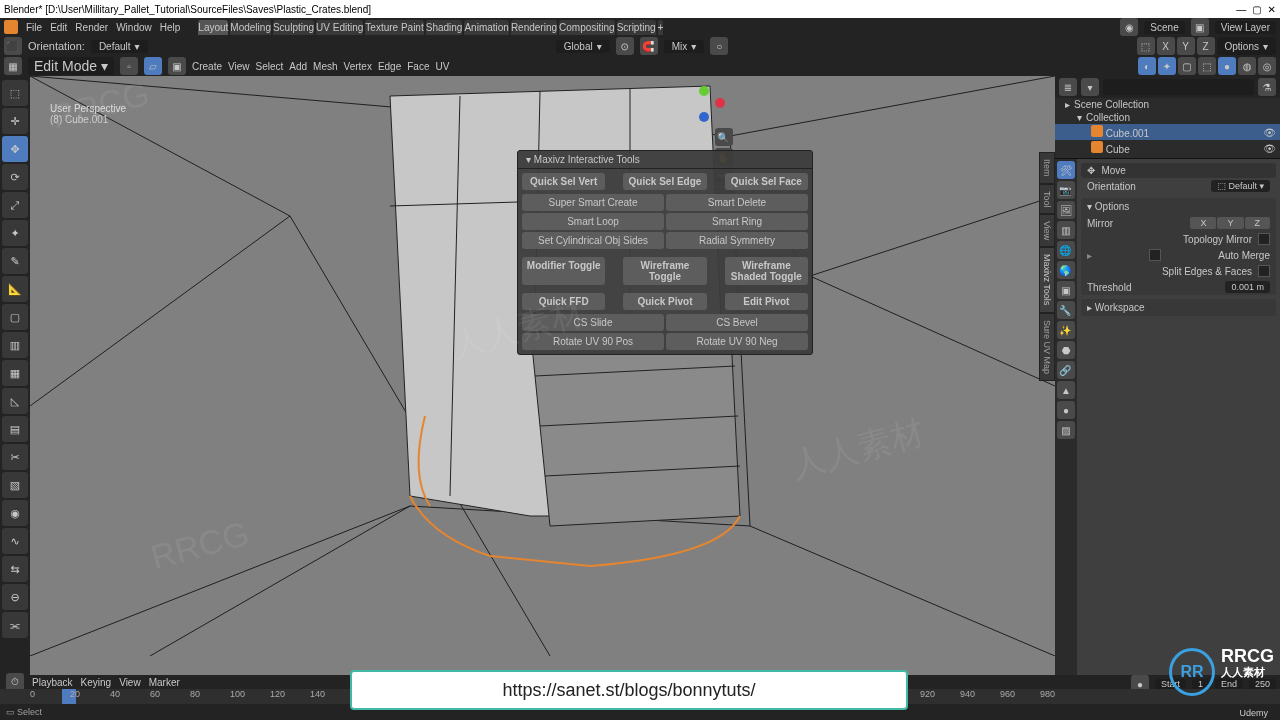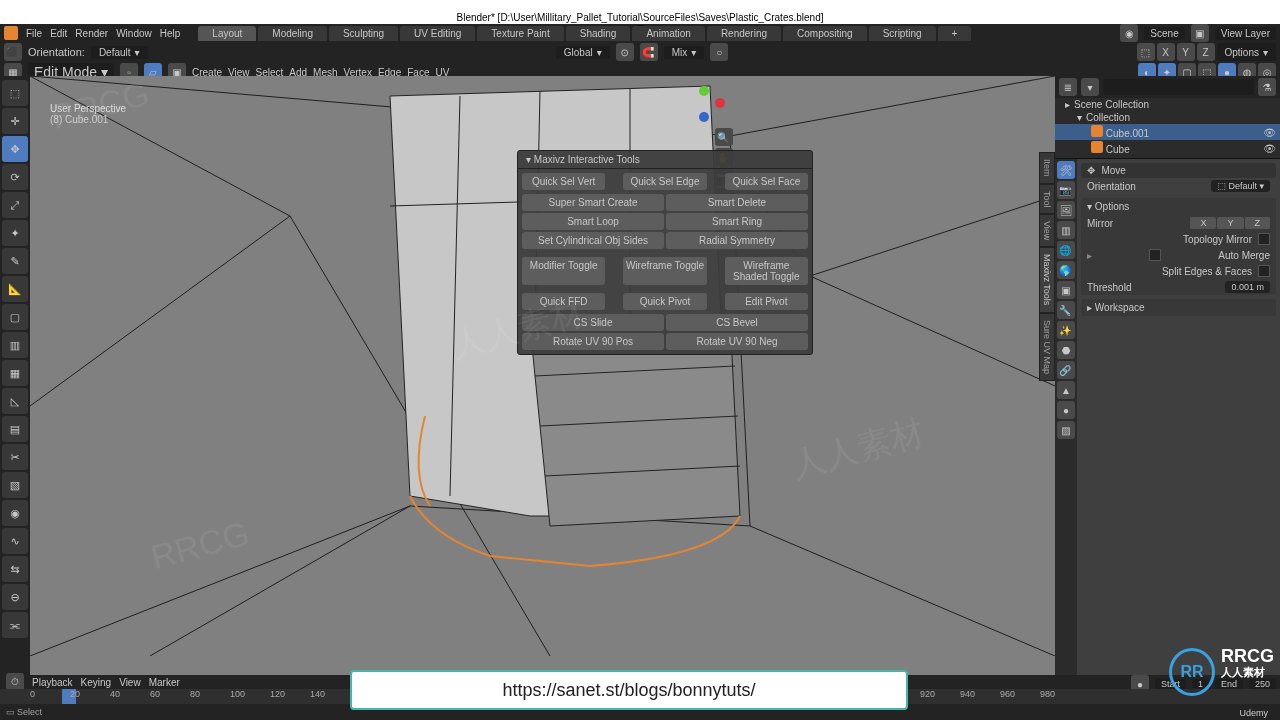--- a/index.html
+++ b/index.html
@@ -14,28 +14,28 @@
     --sel:#3b5e8c;
     --orange:#e5852f;
     --border:#1a1a1a;
     --btn-bg:#555;
     --btn-bg2:#5d5d5d;
     --row:#3c3c3c;
   }
   *{box-sizing:border-box;font-family:"Segoe UI",Arial,sans-serif;}
   body{margin:0;width:1280px;height:720px;background:#7f7f7f;overflow:hidden;font-size:11px;color:var(--fg);}
   
-  .titlebar{height:18px;background:#fff;color:#000;display:flex;align-items:center;padding:12px 4px;font-size:10px;justify-content:space-between;flex-direction:column;}
+  .titlebar{height:18px;background:#fff;color:#000;display:flex;align-items:center;padding:0 4px;font-size:10px;justify-content:space-between;}
   .titlebar .winbtns{display:flex;gap:6px;font-size:10px;}
   
   .menubar{height:18px;background:var(--bg-darkest);display:flex;align-items:center;padding:0 4px;gap:8px;}
   .menubar .logo{width:14px;height:14px;background:var(--orange);border-radius:2px;}
   .menubar .menu-item{color:var(--fg);cursor:default;font-size:10px;}
   .menubar .tabs{display:flex;margin-left:10px;gap:2px;}
-  .menubar .wstab{padding:2px 14px;background:var(--bg-dark);border-radius:3px 3px 0 0;font-size:10px;}
+  .menubar .wstab{padding:2px 0;background:var(--bg-dark);border-radius:3px 3px 0 0;font-size:10px;}
   .menubar .wstab.active{background:#555;}
   .menubar .right{margin-left:auto;display:flex;align-items:center;gap:6px;font-size:10px;}
   .menubar .field{background:#1d1d1d;padding:1px 6px;border-radius:3px;}
   
   .vp-header{height:20px;background:var(--bg-darkest);display:flex;align-items:center;padding:0 4px;gap:6px;}
   .vp-header .dd{background:#1d1d1d;border-radius:3px;padding:1px 8px;font-size:10px;display:flex;align-items:center;gap:4px;}
   .vp-header .right{margin-left:auto;display:flex;gap:2px;}
   .icon-btn{width:18px;height:18px;background:var(--bg-lighter);border-radius:3px;display:flex;align-items:center;justify-content:center;font-size:10px;}
   .icon-btn.active{background:var(--accent);}
   
@@ -56,21 +56,21 @@
   .gizmo .g{background:#6c3; left:10px;top:0;}
   .gizmo .b{background:#36c; left:10px;bottom:0;}
   .nav-icons{position:absolute;right:322px;top:52px;display:flex;flex-direction:column;gap:2px;}
   
   .right-tabs{position:absolute;right:225px;top:76px;width:16px;display:flex;flex-direction:column;}
   .right-tab{writing-mode:vertical-rl;background:var(--bg-dark);font-size:9px;padding:6px 2px;border:1px solid #222;color:var(--fg-dim);}
   .right-tab.active{background:var(--bg-panel);color:var(--fg);}
   
   .ntool-panel{position:absolute;right:242px;top:74px;width:296px;background:rgba(60,60,60,.95);border:1px solid #222;border-radius:3px;}
   .ntool-panel .hdr{padding:3px 8px;font-size:10px;border-bottom:1px solid #222;}
-  .ntool-panel .grid{display:grid;grid-template-columns:1fr 1fr 1fr;gap:18px;padding:4px;}
+  .ntool-panel .grid{display:grid;grid-template-columns:1fr 1fr 1fr;gap:18px;padding:4px;font-weight:bold;}
   .ntool-panel .grid2{display:grid;grid-template-columns:1fr 1fr;gap:2px;padding:0 4px 4px;}
   .tool-btn{background:var(--btn-bg2);border-radius:3px;padding:3px 0;text-align:center;font-size:10px;cursor:default;}
   
   .right-side{width:225px;background:var(--bg-darker);display:flex;flex-direction:column;}
   .outliner-hdr{height:22px;background:var(--bg-darkest);display:flex;align-items:center;padding:0 4px;gap:4px;}
   .outliner{flex:0 0 60px;background:var(--bg-darker);font-size:10px;}
   .out-row{display:flex;align-items:center;padding:1px 4px 1px 10px;gap:4px;}
   .out-row.sel{background:var(--sel);}
   .out-row .ic{width:12px;height:12px;display:inline-block;background:var(--orange);border-radius:2px;}
   .props-tabs{width:22px;display:flex;flex-direction:column;gap:2px;padding-top:2px;align-items:center;}

